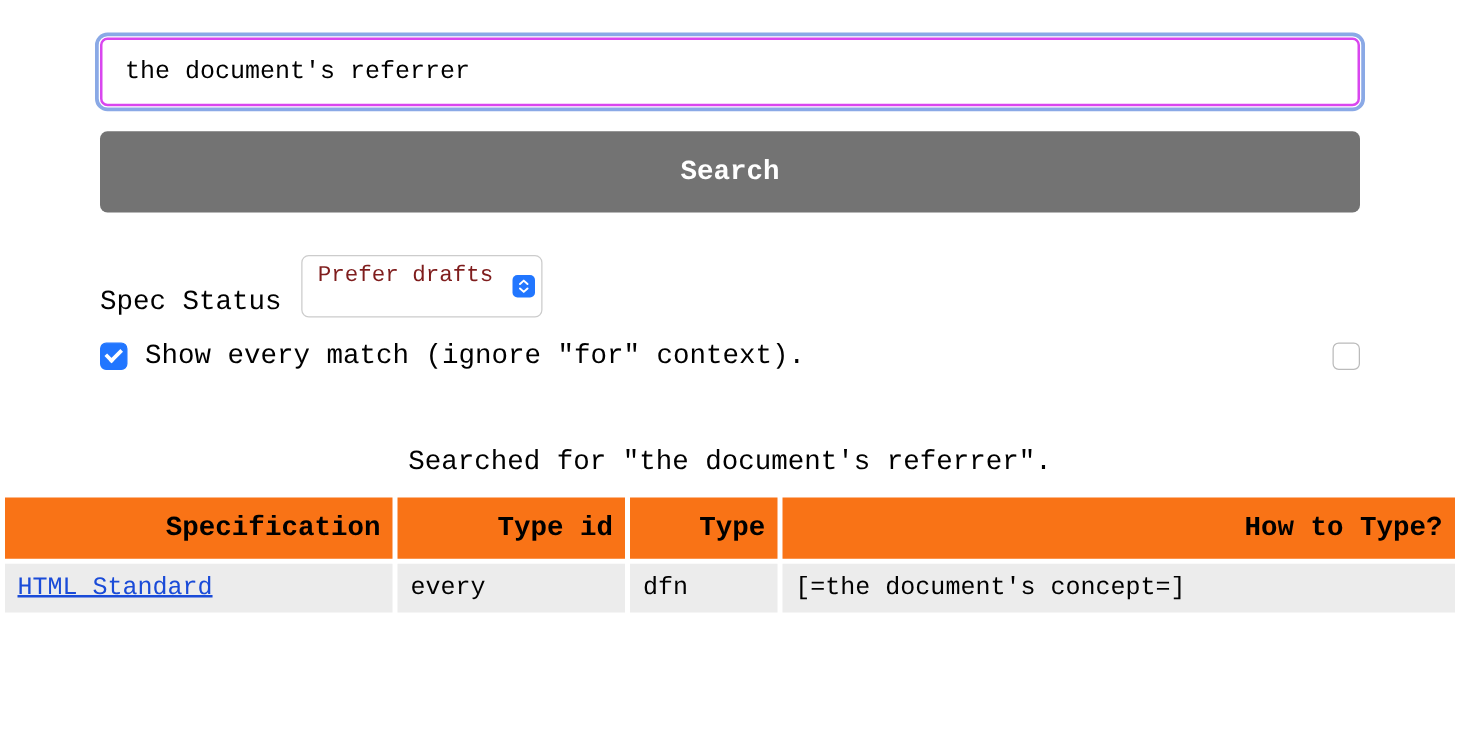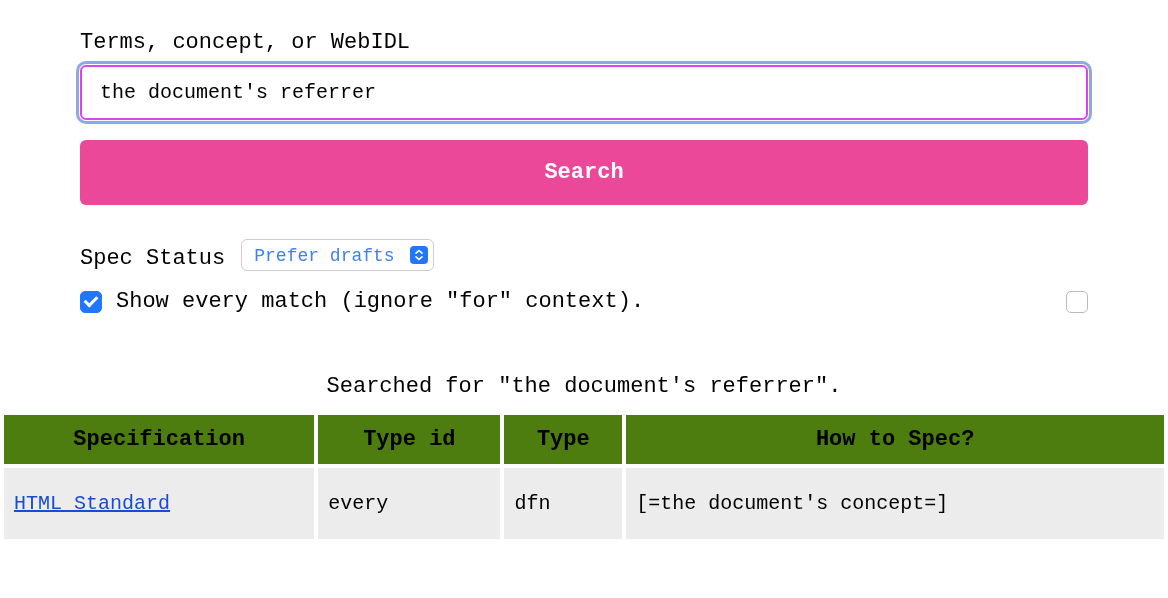--- a/index.html
+++ b/index.html
@@ -29,21 +29,21 @@
     font-size: 20px;
     border: 2px solid #d946ef;
     border-radius: 6px;
     outline: 3px solid #8aa9e6;
     outline-offset: 1px;
     margin-bottom: 20px;
   }
   .search-button {
     width: 100%;
     padding: 20px;
-    background: #ec4899;
+    background: #737373;
     color: #fff;
     border: none;
     border-radius: 6px;
     font-family: inherit;
     font-size: 22px;
     font-weight: 600;
     cursor: pointer;
     margin-bottom: 22px;
   }
   .controls-row {
@@ -56,28 +56,28 @@
   .status-label {
     font-size: 22px;
   }
   .select-wrap {
     position: relative;
     display: inline-block;
   }
   .spec-select {
     font-family: inherit;
     font-size: 18px;
-    padding: 6px 38px 4px 12px;
+    padding: 6px 38px 22px 12px;
     border: 1px solid #ccc;
     border-radius: 6px;
     background: #fff;
     appearance: none;
     -webkit-appearance: none;
     cursor: pointer;
-    color: #3b82f6;
+    color: #7f1d1d;
   }
   .select-arrows {
     position: absolute;
     right: 6px;
     top: 50%;
     transform: translateY(-50%);
     width: 18px;
     height: 18px;
     background: #2176ff;
     border-radius: 4px;
@@ -134,41 +134,40 @@
     text-align: center;
     font-size: 22px;
     margin-bottom: 12px;
   }
   .results-table {
     width: 100%;
     border-collapse: separate;
     border-spacing: 4px 4px;
   }
   .results-table th {
-    background: #4d7c0f;
-    text-align: center;
+    background: #f97316;
+    text-align: right;
     padding: 12px 10px;
     font-size: 22px;
     font-weight: 700;
   }
   .results-table td {
     background: #ececec;
-    padding: 24px 10px;
+    padding: 8px 10px;
     font-size: 20px;
   }
   .spec-link {
     color: #1a4bd8;
     text-decoration: underline;
   }
 </style>
 </head>
 <body>
 
 <div class="container">
-  <label class="field-label">Terms, concept, or WebIDL</label>
 
   <input type="text" class="search-input" value="the document's referrer" style="">
 
   <button class="search-button">Search</button>
 
   <div class="controls-row">
     <span class="status-label">Spec Status</span>
     <div class="select-wrap">
       <select class="spec-select">
         <option>Prefer drafts</option>
@@ -194,21 +193,21 @@
 </div>
 
 <div class="results-caption">Searched for "the document's referrer".</div>
 
 <table class="results-table">
   <thead>
     <tr>
       <th>Specification</th>
       <th>Type id</th>
       <th>Type</th>
-      <th>How to Spec?</th>
+      <th>How to Type?</th>
     </tr>
   </thead>
   <tbody>
     <tr>
       <td><a href="#" class="spec-link">HTML Standard</a></td>
       <td>every</td>
       <td>dfn</td>
       <td>[=the document's concept=]</td>
     </tr>
   </tbody>

